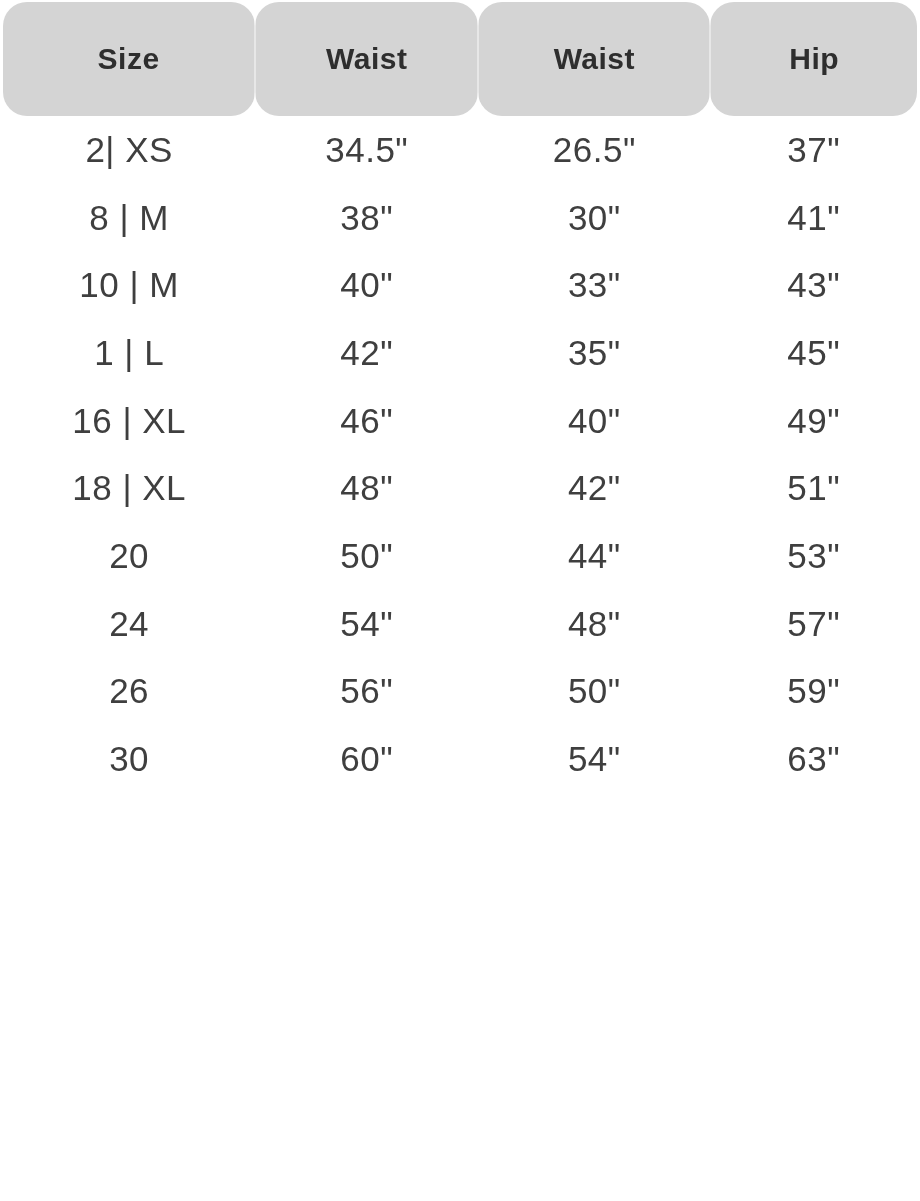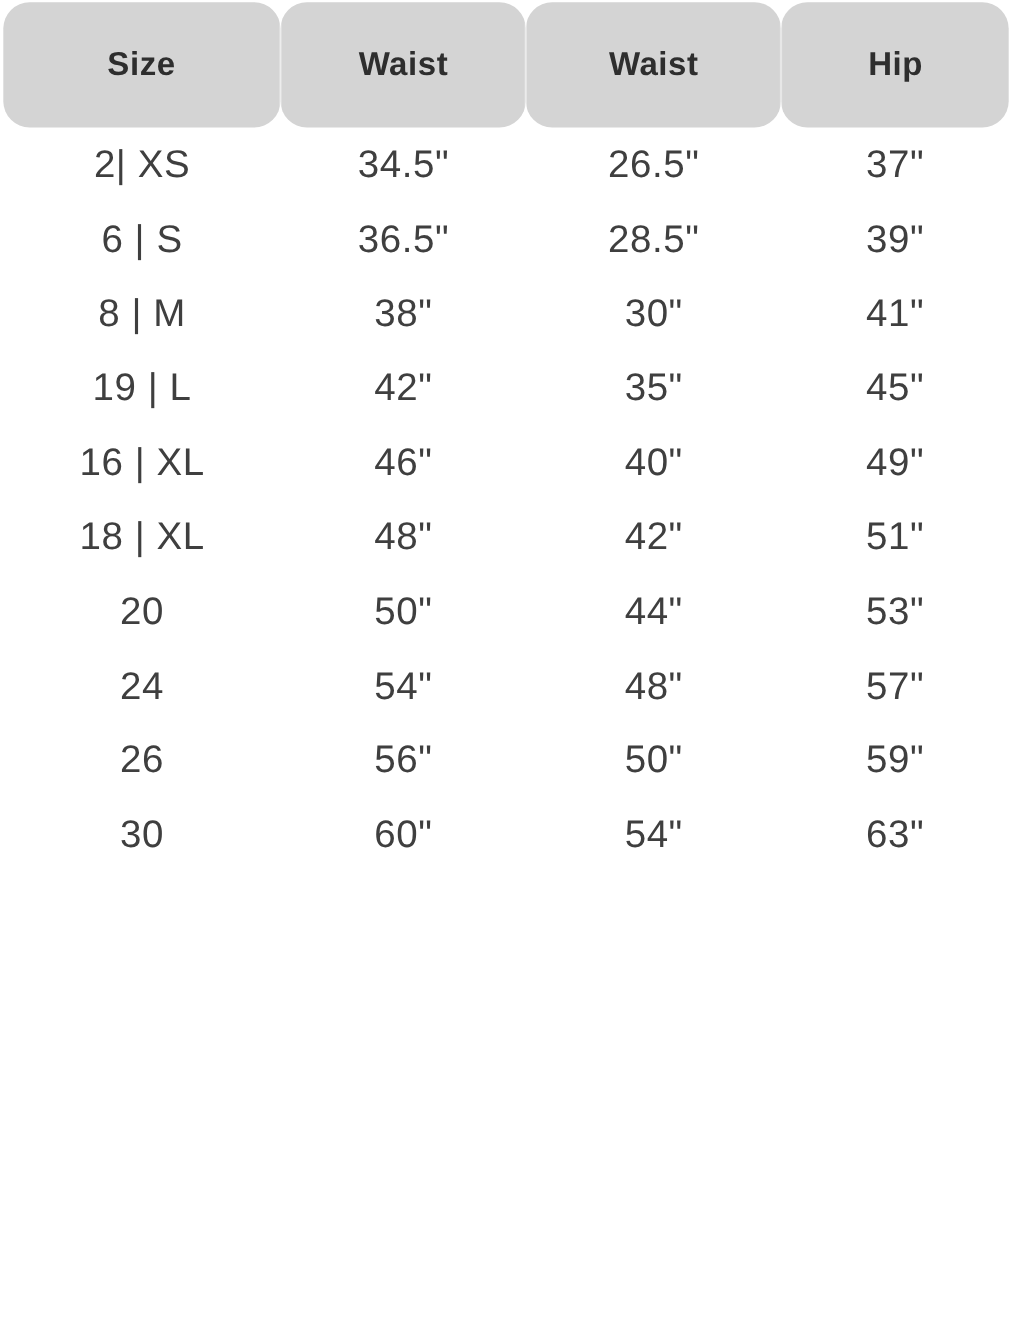--- a/index.html
+++ b/index.html
@@ -72,33 +72,33 @@
       </tr>
   </thead>
   <tbody>
       <tr>
         <td>2| XS</td>
         <td>34.5"</td>
         <td>26.5"</td>
         <td>37"</td>
       </tr>
       <tr>
-        <td>6 | S</td>
-        <td>36.5"</td>
-        <td>28.5"</td>
-        <td>39"</td>
-      </tr>
-      <tr>
         <td>8 | M</td>
         <td>38"</td>
         <td>30"</td>
         <td>41"</td>
       </tr>
       <tr>
-        <td>19 | L</td>
+        <td>10 | M</td>
+        <td>40"</td>
+        <td>33"</td>
+        <td>43"</td>
+      </tr>
+      <tr>
+        <td>1 | L</td>
         <td>42"</td>
         <td>35"</td>
         <td>45"</td>
       </tr>
       <tr>
         <td>16 | XL</td>
         <td>46"</td>
         <td>40"</td>
         <td>49"</td>
       </tr>

